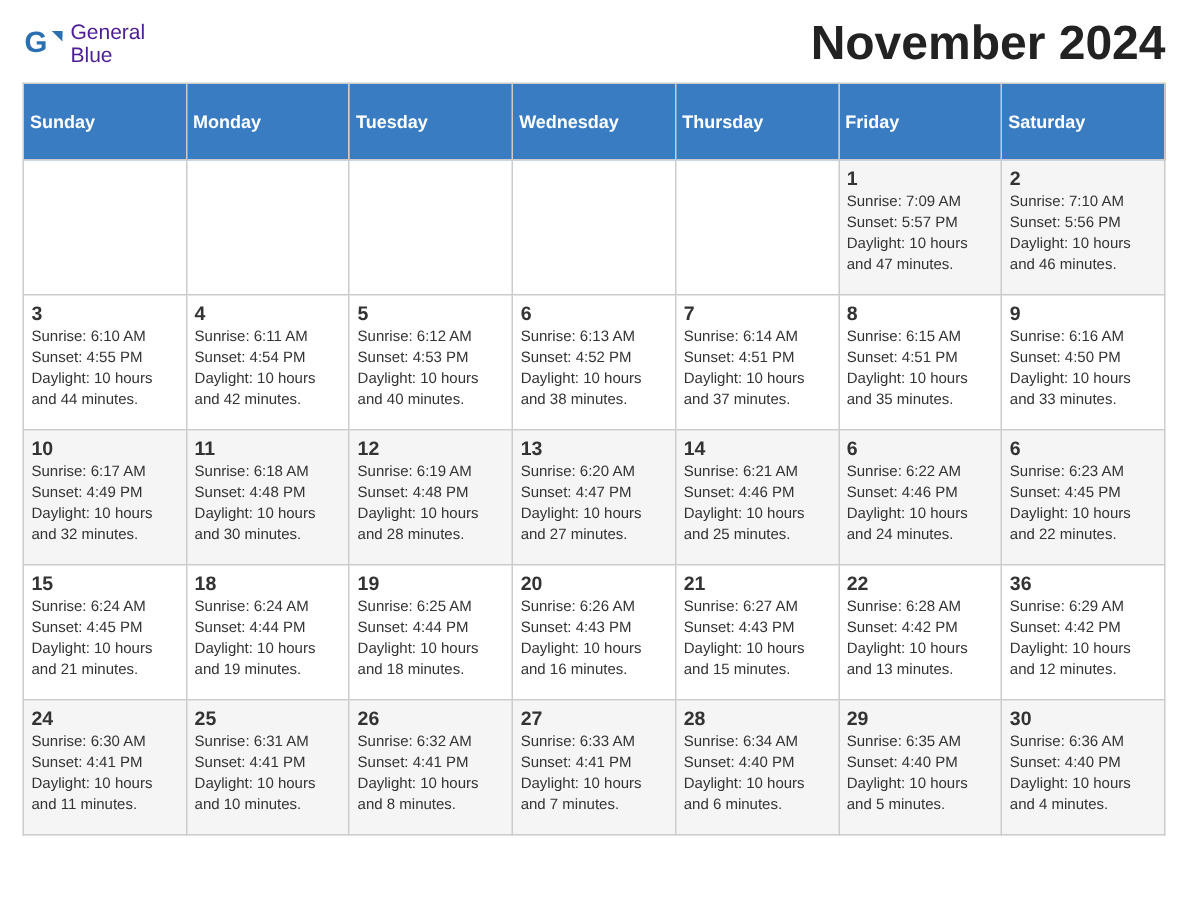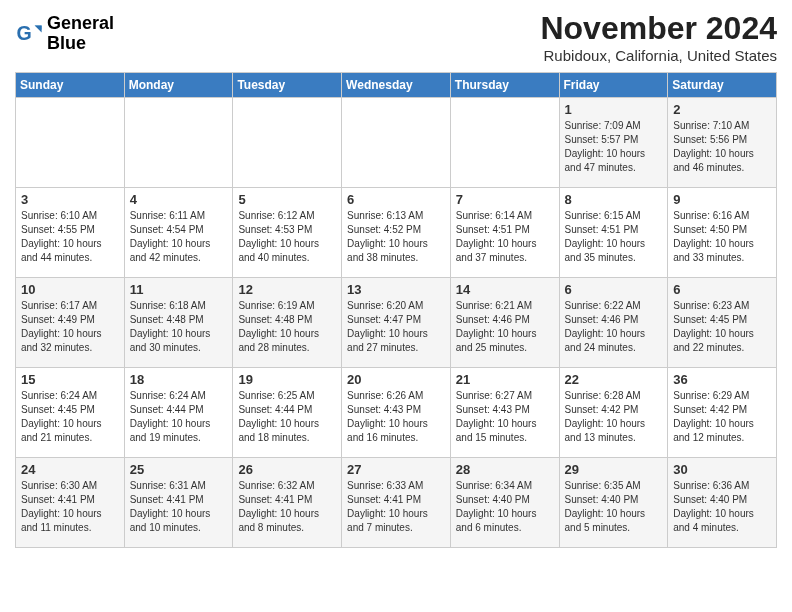--- a/index.html
+++ b/index.html
@@ -15,23 +15,23 @@
       justify-content: space-between;
       align-items: flex-start;
       margin-bottom: 8px;
     }
     .logo {
       display: flex;
       align-items: center;
       margin-top: 4px;
     }
     .logo-text {
-      font-size: 18px;
-      font-weight: bold;
-      color: #000000;
+      font-size: 14px;
+      font-weight: normal;
+      color: #4c1d95;
       line-height: 1.1;
     }
     .logo-icon {
       width: 28px;
       height: 28px;
       margin-right: 4px;
     }
     .title-block {
       text-align: right;
       margin-left: 39px;
@@ -47,21 +47,21 @@
     }
     table {
       width: 100%;
       border-collapse: collapse;
       table-layout: fixed;
     }
     thead tr th {
       background-color: #3a7cc1;
       color: #fff;
       font-size: 12px;
-      padding: 5px 4px;
+      padding: 18px 4px;
       text-align: left;
       border: 1px solid #ccc;
     }
     tbody tr td {
       vertical-align: top;
       border: 1px solid #ccc;
       padding: 4px 5px;
       height: 90px;
       font-size: 10.5px;
       color: #333;
@@ -95,21 +95,20 @@
       <polygon points="28,8 38,14 38,8" fill="#4a9fd4"></polygon>
       <polygon points="28,8 38,8 38,18" fill="#2a6faf"></polygon>
     </svg>
     <div class="logo-text">
       <div>General</div>
       <div>Blue</div>
     </div>
   </div>
   <div class="title-block">
     <div class="month-title">November 2024</div>
-    <div class="location">Rubidoux, California, United States</div>
   </div>
 </div>
 
 <table>
   <thead>
     <tr id="header-row">
         <th>Sunday</th>
         <th>Monday</th>
         <th>Tuesday</th>
         <th>Wednesday</th>

